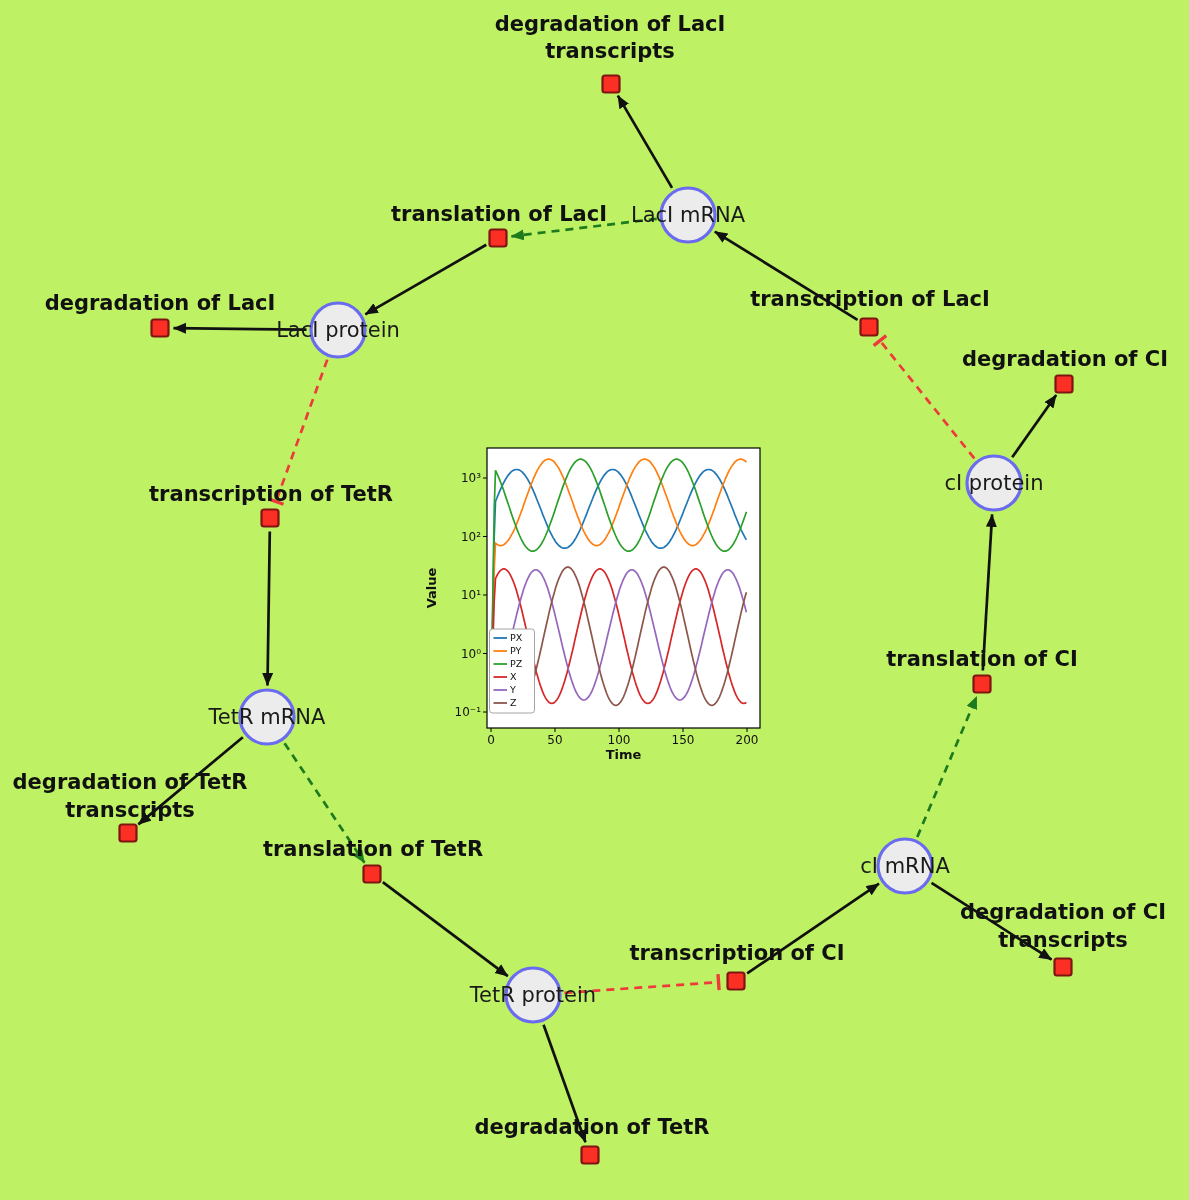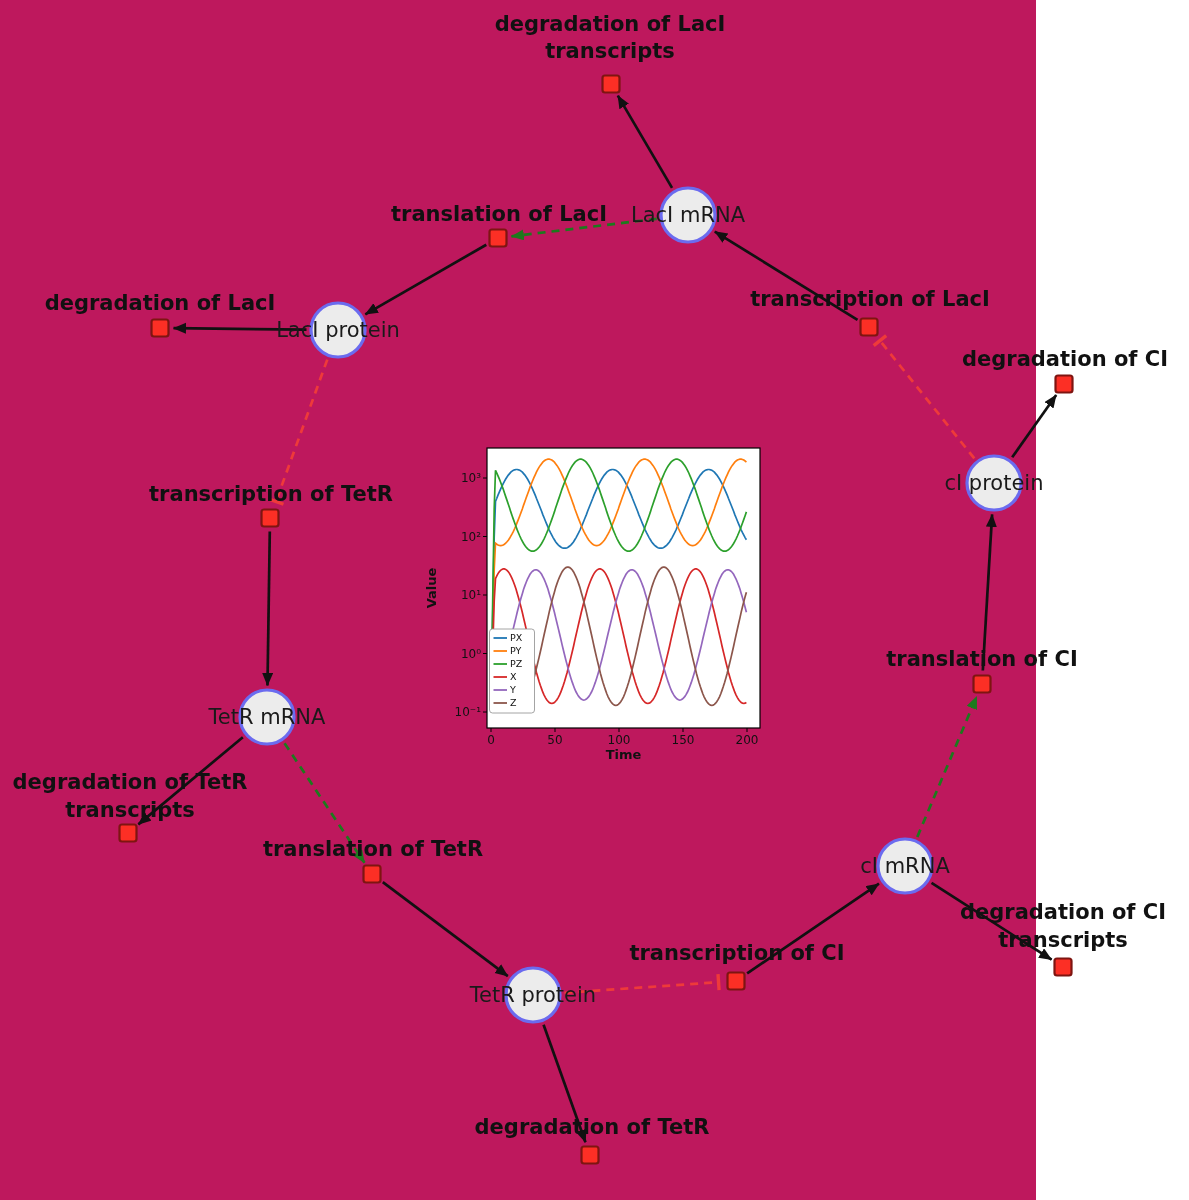--- a/index.html
+++ b/index.html
@@ -4,21 +4,21 @@
 <style>
   html, body {
     margin: 0;
     padding: 0;
     background: #ffffff;
     width: 1189px;
     height: 1200px;
     overflow: hidden;
     font-family: "DejaVu Sans", sans-serif;
   }
-  #figure-wrap { position: relative; width: 1036px; height: 1200px; background:#be185d; }
+  #figure-wrap { position: relative; width: 1189px; height: 1200px; background:#bef264; }
   svg text { user-select: none; }
   .reaction-label {
     font-family: "DejaVu Sans", sans-serif;
     font-weight: bold;
     font-size: 21px;
     fill: #111111;
   }
   .species-label {
     font-family: "DejaVu Sans", sans-serif;
     font-weight: normal;

